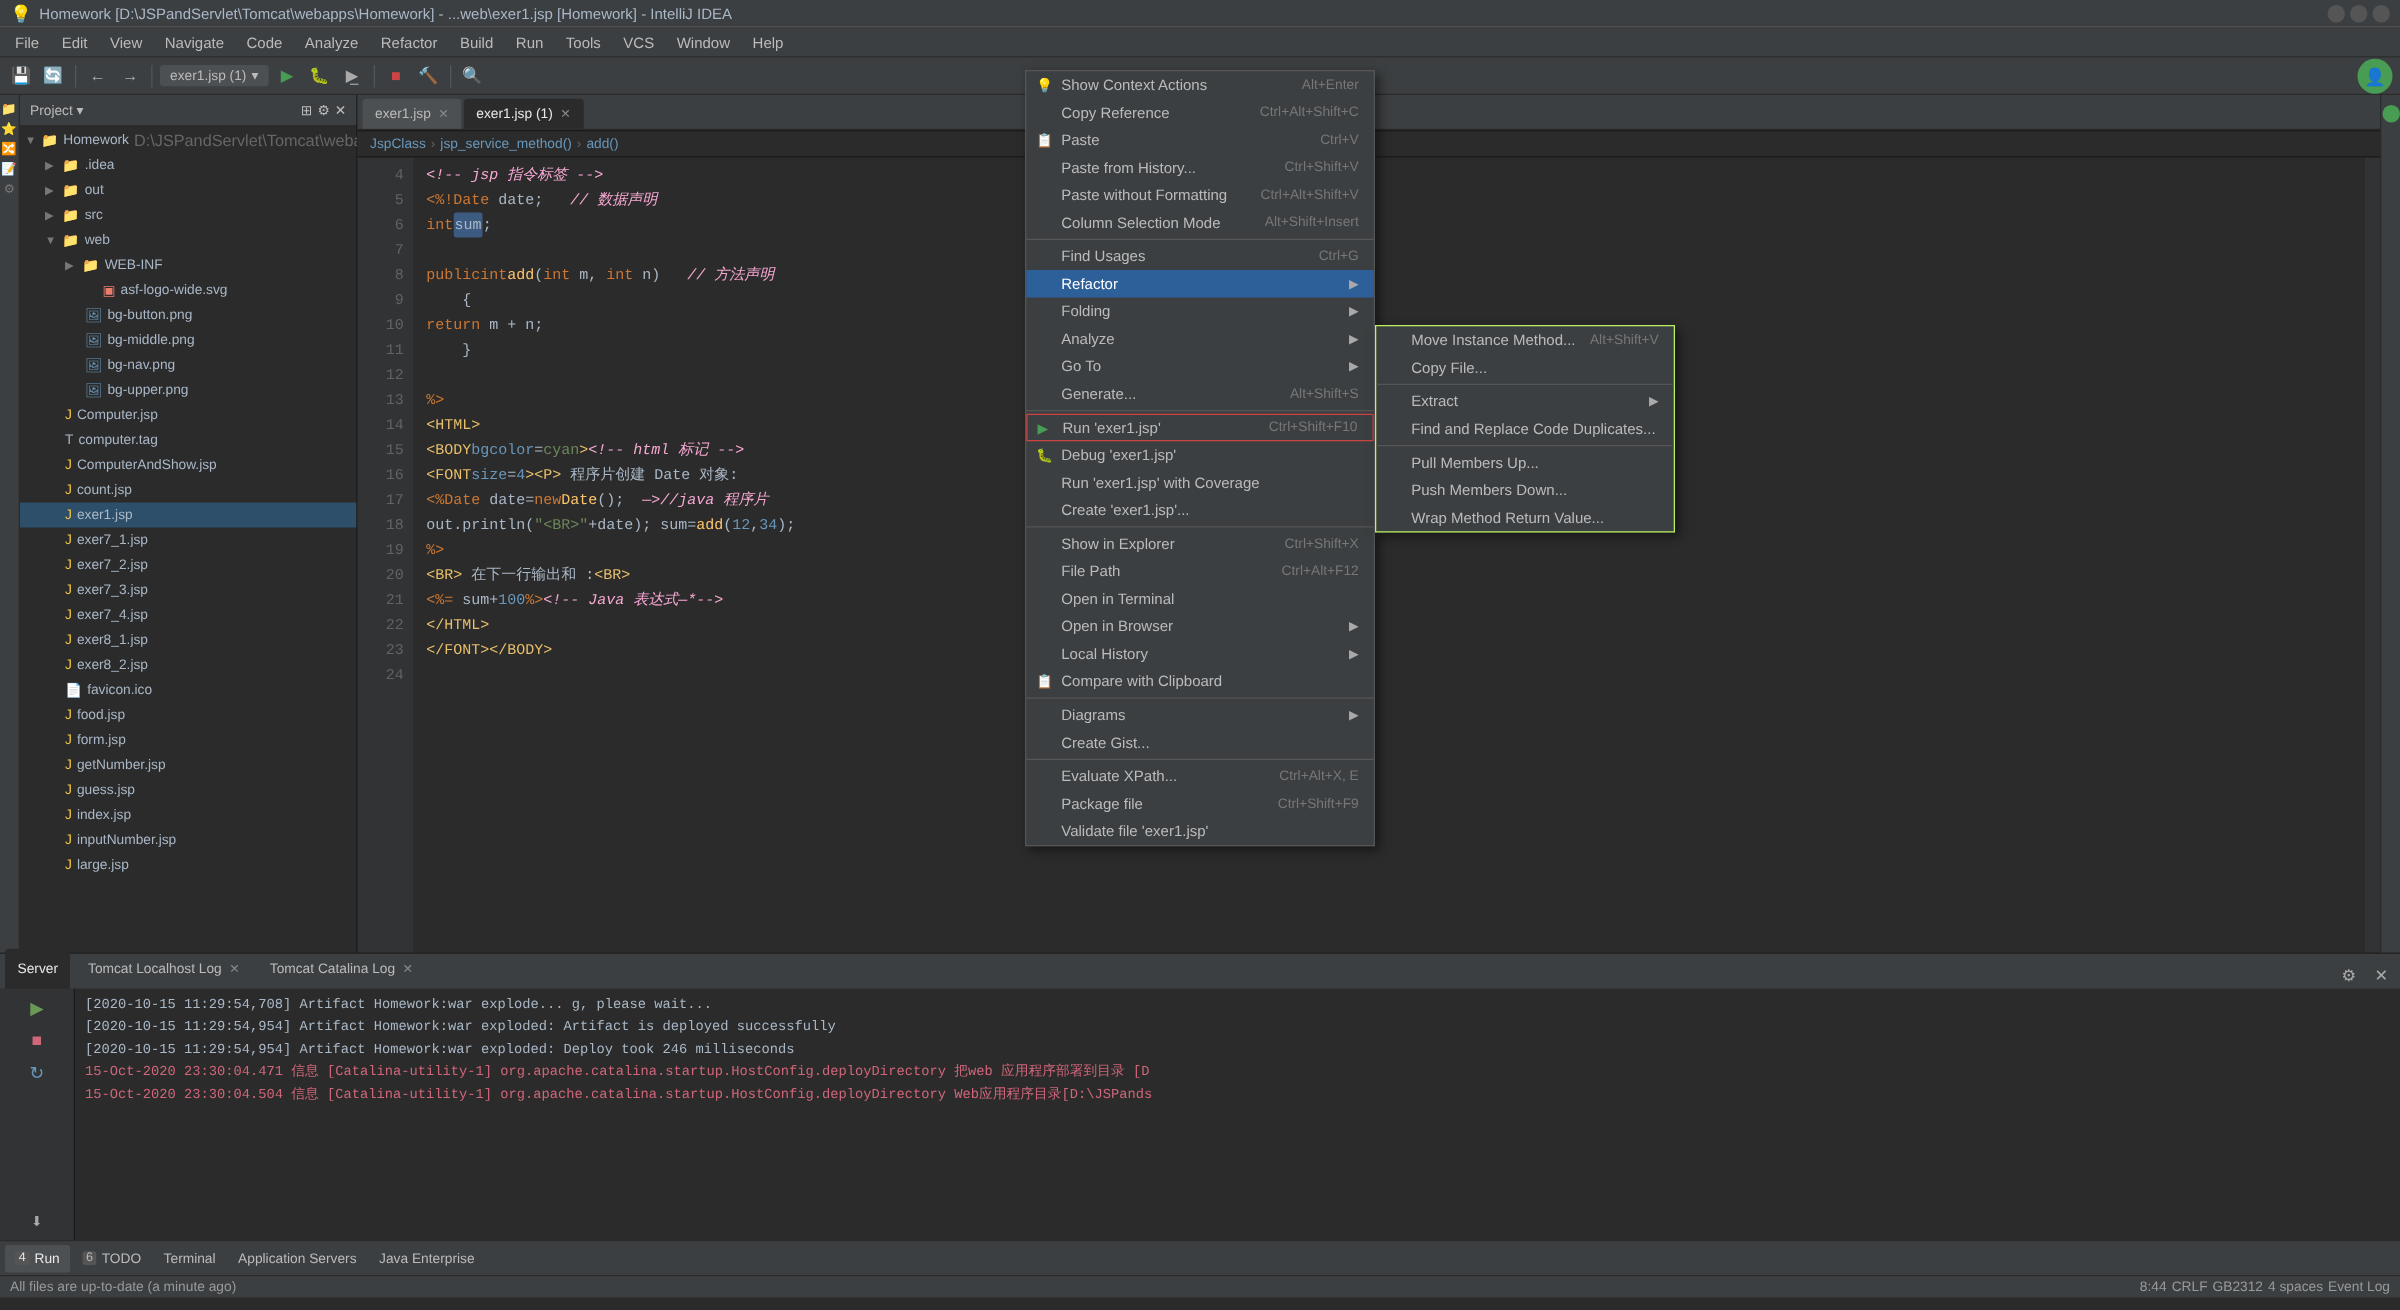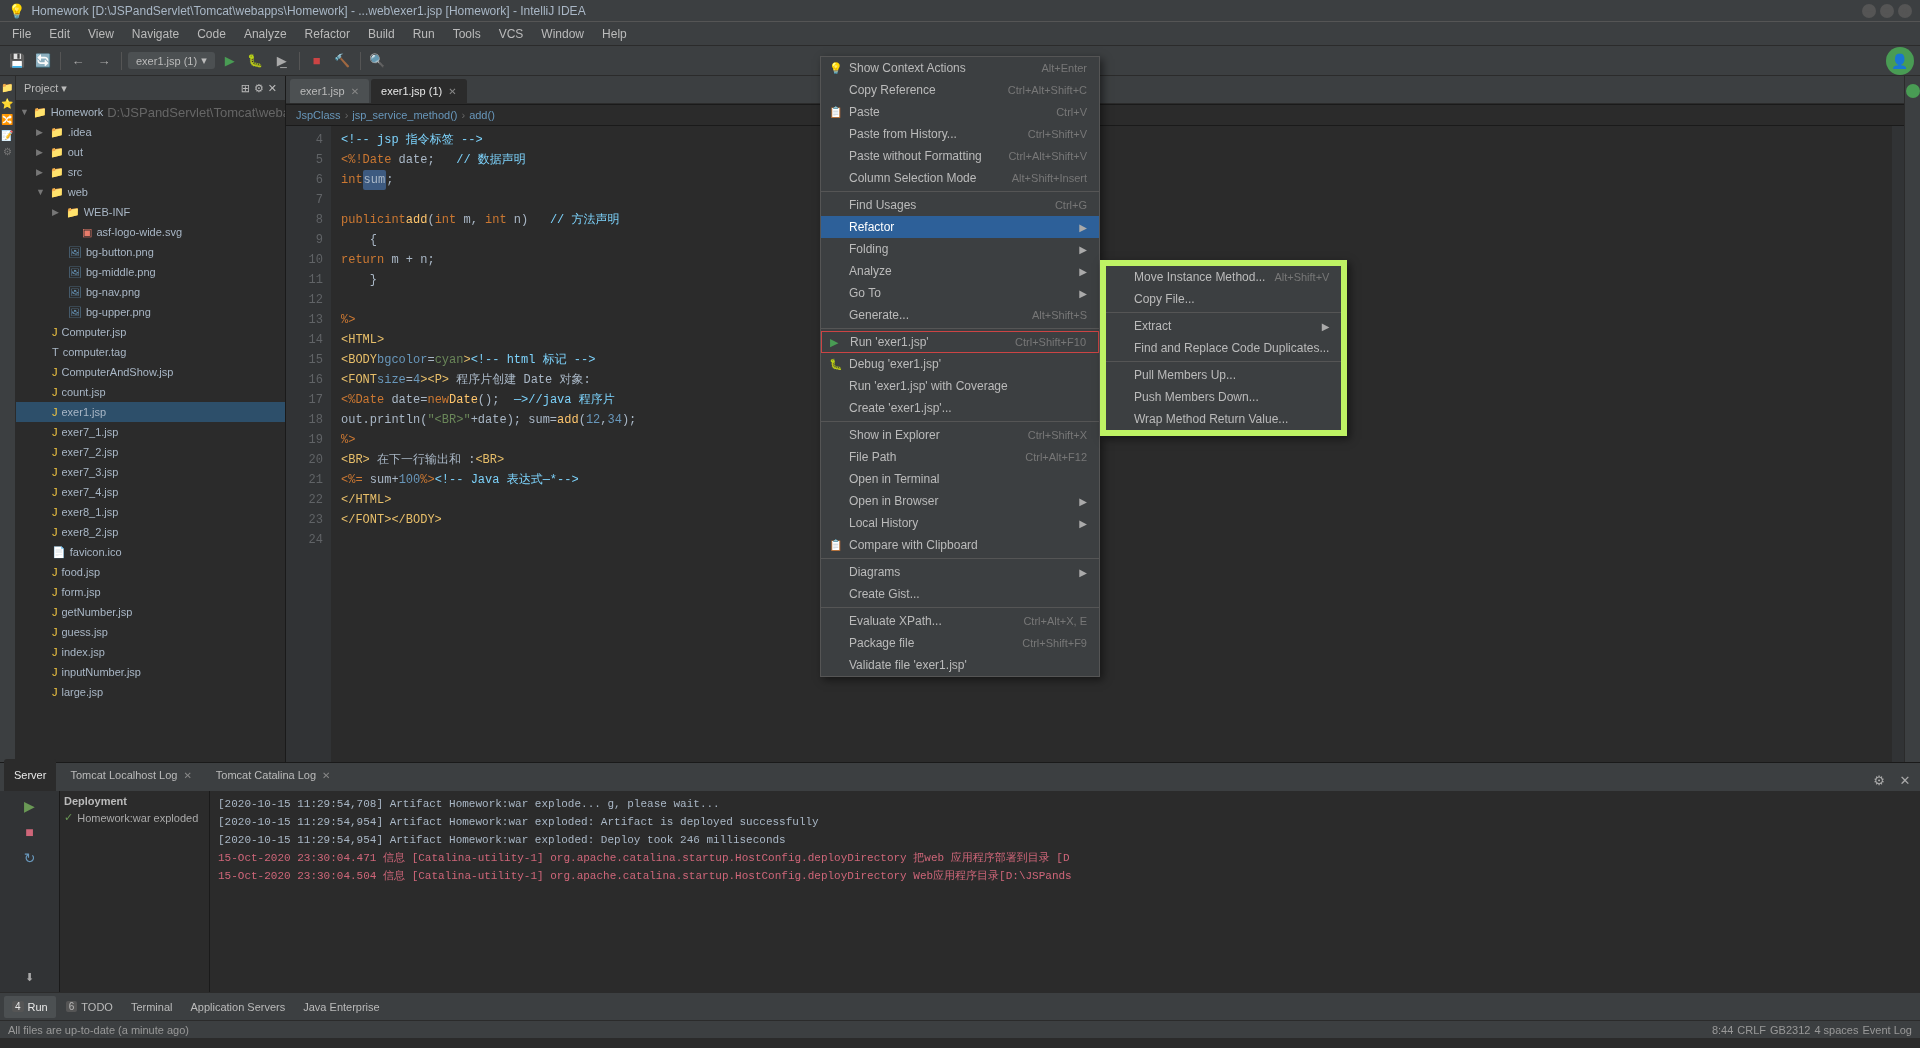--- a/index.html
+++ b/index.html
@@ -202,21 +202,21 @@
       font-size: 12px;
       color: #a9b7c6;
       line-height: 20px;
       overflow: auto;
       position: relative;
     }
     .code-line { height: 20px; white-space: pre; display: flex; align-items: center; }
     .kw { color: #cc7832; }
     .str { color: #6a8759; }
     .num { color: #6897bb; }
-    .comment { color: #7dd3fc; }
+    .comment { color: #f9a8d4; font-style: italic; }
     .fn { color: #ffc66d; }
     .tag-clr { color: #e8bf6a; }
     .attr { color: #6897bb; }
     .jsp-tag { color: #cc7832; }
     .var-highlight { background: #3d5a80; border-radius: 2px; padding: 0 1px; }
 
     
     #right-gutter {
       width: 12px;
       background: #313335;
@@ -259,21 +259,21 @@
     .ctx-item.run-highlighted { background: #3c3f41; border: 1px solid #cc0000; color: #bbb; }
     .ctx-shortcut { color: #777; font-size: 11px; }
     .ctx-arrow { color: #aaa; font-size: 10px; }
     .ctx-sep { height: 1px; background: #555; margin: 2px 0; }
     .ctx-icon { position: absolute; left: 8px; font-size: 11px; }
     #submenu2 {
       position: absolute;
       left: 1100px;
       top: 260px;
       background: #3c3f41;
-      border: 6px solid #bef264;
+      border: 1px solid #bef264;
       box-shadow: 3px 3px 8px rgba(0,0,0,0.5);
       z-index: 1001;
       min-width: 240px;
     }
 
     
     #breadcrumb {
       height: 22px;
       background: #2b2b2b;
       border-top: 1px solid #1a1a1a;
@@ -862,27 +862,20 @@
   </div>
   <div id="bottom-content">
     <div id="run-sidebar">
       <div class="run-sidebar-btn">▶</div>
       <div class="run-sidebar-btn" style="color:#cf6679;">■</div>
       <div class="run-sidebar-btn" style="color:#6897bb;">↻</div>
       <div style="flex:1"></div>
       <div class="run-sidebar-btn" style="color:#aaa;font-size:11px;">⬇</div>
     </div>
     <div id="run-main">
-      <div id="deployment-panel">
-        <div id="deployment-label">Deployment</div>
-        <div class="deploy-item">
-          <span class="deploy-check">✓</span>
-          <span>Homework:war exploded</span>
-        </div>
-      </div>
       <div id="output-panel">
         <div class="output-line output-info">[2020-10-15 11:29:54,708] Artifact Homework:war explode... g, please wait...</div>
         <div class="output-line output-info">[2020-10-15 11:29:54,954] Artifact Homework:war exploded: Artifact is deployed successfully</div>
         <div class="output-line output-info">[2020-10-15 11:29:54,954] Artifact Homework:war exploded: Deploy took 246 milliseconds</div>
         <div class="output-line output-error">15-Oct-2020 23:30:04.471 信息 [Catalina-utility-1] org.apache.catalina.startup.HostConfig.deployDirectory 把web 应用程序部署到目录 [D</div>
         <div class="output-line output-error">15-Oct-2020 23:30:04.504 信息 [Catalina-utility-1] org.apache.catalina.startup.HostConfig.deployDirectory Web应用程序目录[D:\JSPands</div>
       </div>
     </div>
   </div>
 </div>

